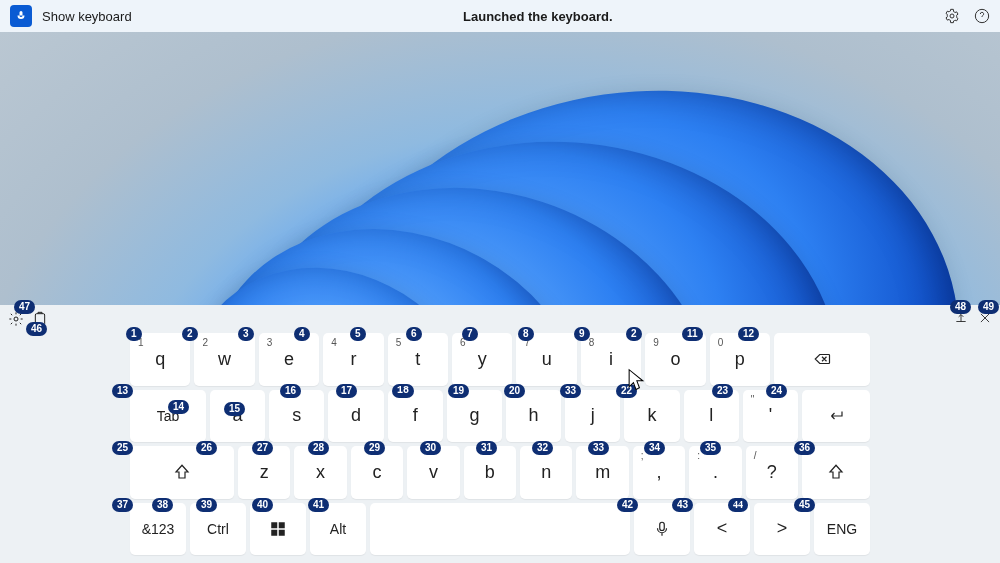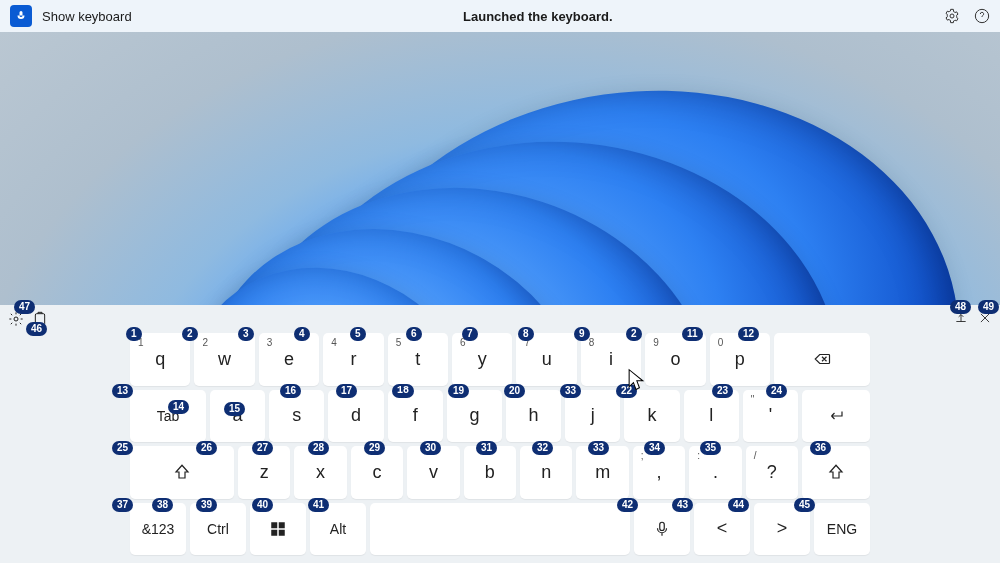--- a/index.html
+++ b/index.html
@@ -283,26 +283,26 @@
 <div class="badge" style="left: 196px; top: 441px;">26</div>
 <div class="badge" style="left: 252px; top: 441px;">27</div>
 <div class="badge" style="left: 308px; top: 441px;">28</div>
 <div class="badge" style="left: 364px; top: 441px; text-align: center;">29</div>
 <div class="badge" style="left: 420px; top: 441px;">30</div>
 <div class="badge" style="left: 476px; top: 441px;">31</div>
 <div class="badge" style="left: 532px; top: 441px;">32</div>
 <div class="badge" style="left: 588px; top: 441px;">33</div>
 <div class="badge" style="left: 644px; top: 441px;">34</div>
 <div class="badge" style="left: 700px; top: 441px;">35</div>
-<div class="badge" style="left: 794px; top: 441px; margin-left: 16px;">36</div>
+<div class="badge" style="left: 794px; top: 441px;">36</div>
 <div class="badge" style="left: 112px; top: 498px;">37</div>
 <div class="badge" style="left: 152px; top: 498px;">38</div>
 <div class="badge" style="left: 196px; top: 498px;">39</div>
 <div class="badge" style="left: 252px; top: 498px;">40</div>
 <div class="badge" style="left: 308px; top: 498px; text-align: center;">41</div>
 <div class="badge" style="left: 617px; top: 498px;">42</div>
 <div class="badge" style="left: 672px; top: 498px;">43</div>
-<div class="badge" style="left: 728px; top: 498px;">44</div>
+<div class="badge" style="left: 728px; top: 498px; font-family: Liberation Serif, serif;">44</div>
 <div class="badge" style="left: 794px; top: 498px;">45</div>
 <div class="badge" style="left: 26px; top: 322px;">46</div>
 <div class="badge" style="left: 14px; top: 300px;">47</div>
 <div class="badge" style="left: 950px; top: 300px;">48</div>
 <div class="badge" style="left: 978px; top: 300px;">49</div>
 
 </body></html>

